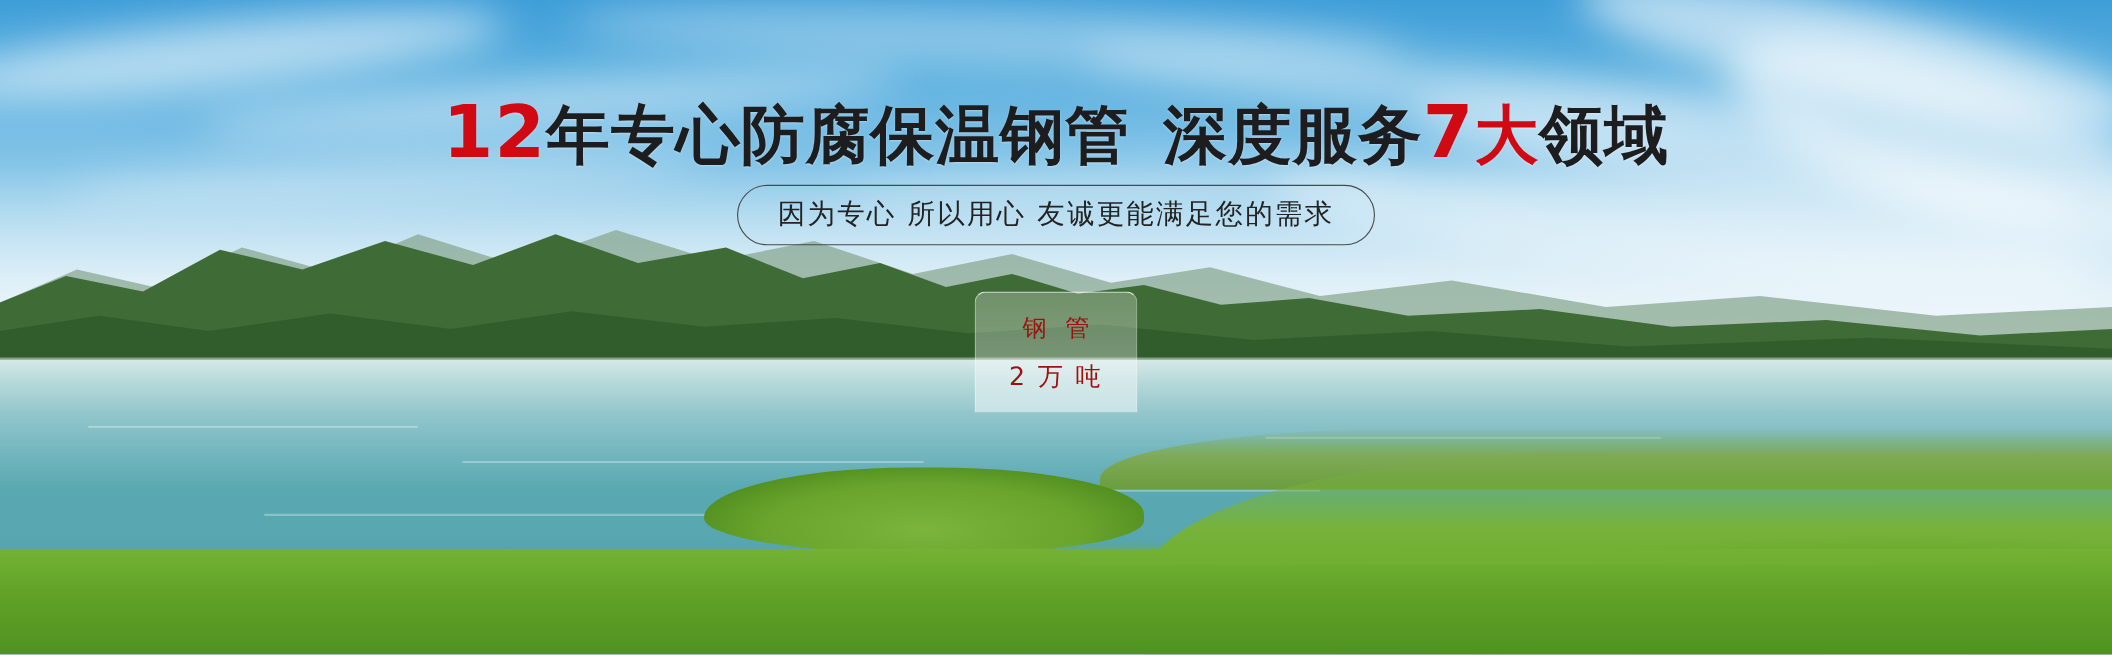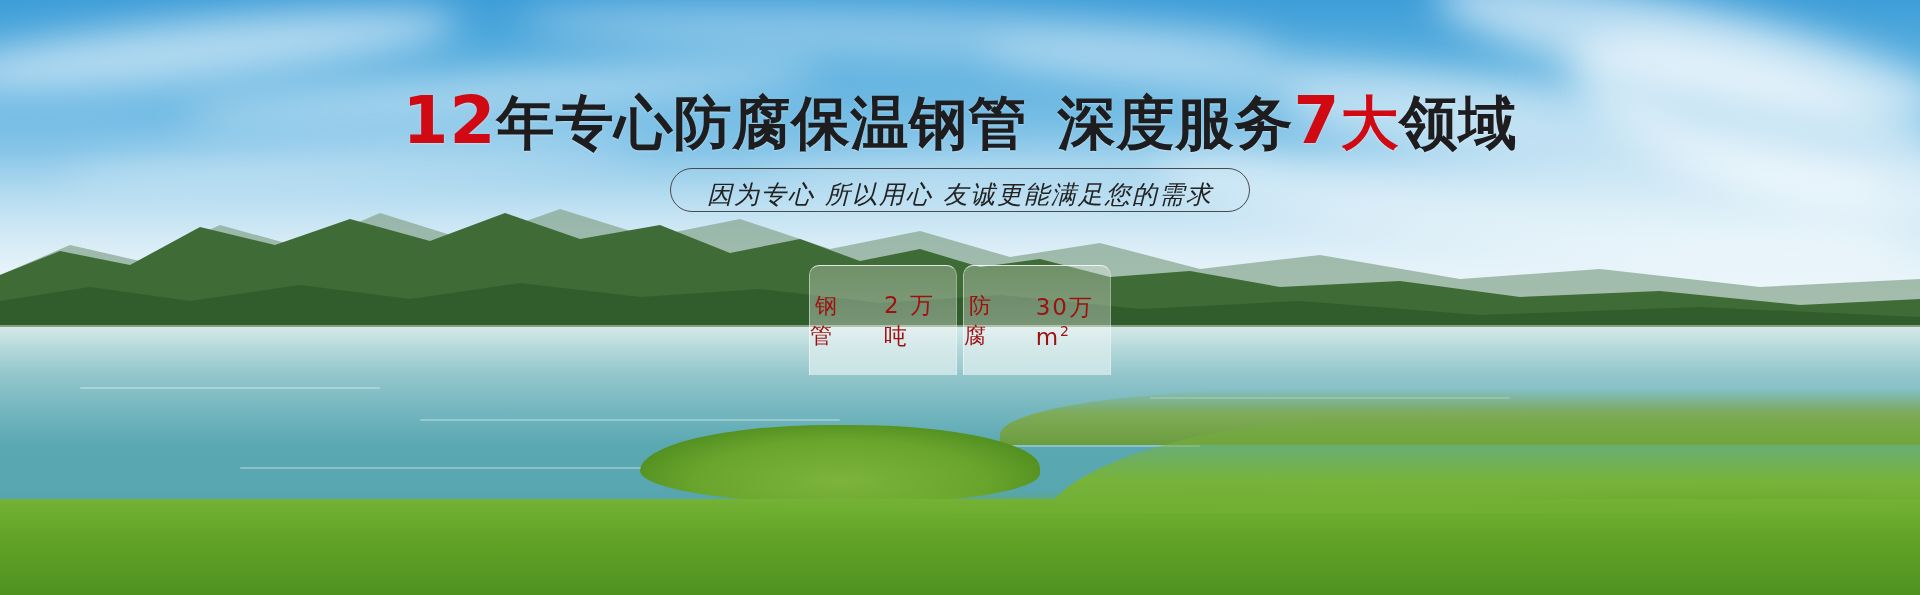--- a/index.html
+++ b/index.html
@@ -105,42 +105,41 @@
   }
   .h-dark { color:#1d1d1f; text-shadow:0 1px 2px rgba(255,255,255,.35); }
   .h-red  { color:#d00913; text-shadow:0 1px 2px rgba(255,255,255,.35); }
   .h-num  { font-size:66px; }
   .h-gap  { display:inline-block; width:30px; }
 
   
   .pill-wrap { position:absolute; left:0; right:0; top:168px; text-align:center; }
   .pill {
     display:inline-block;
-    padding:9px 36px 0;
+    padding:9px 36px 11px;
     border:1px solid #4a4a4a;
     border-radius:30px;
     font-size:25px; color:#232323; letter-spacing:2px;
     font-family:"DejaVu Sans","Liberation Sans",sans-serif;
     white-space:nowrap;
-    font-style:italic;
   }
 
   
   .cards {
     position:absolute; top:265px; left:0; right:0;
     display:flex; justify-content:center; gap:6px;
   }
   .card {
     width:148px; height:110px;
     background:linear-gradient(to bottom, rgba(255,255,255,.26) 0%, rgba(255,255,255,.34) 52%, rgba(255,255,255,.50) 100%);
     border-top:1px solid rgba(255,255,255,.70);
     border-left:1px solid rgba(255,255,255,.45);
     border-right:1px solid rgba(255,255,255,.28);
     border-radius:10px 10px 0 0;
-    display:flex; flex-direction:row; align-items:center; justify-content:center;
+    display:flex; flex-direction:column; align-items:center; justify-content:center;
     gap:14px;
     font-family:"DejaVu Sans","Liberation Sans",sans-serif;
   }
   .card-label { font-size:22px; color:#9e1110; letter-spacing:5px; text-indent:5px; }
   .card-value { font-size:23px; color:#9e1110; letter-spacing:2px; }
   .card-value sup { font-size:14px; vertical-align:super; letter-spacing:0; }
 </style>
 </head>
 <body>
 
@@ -200,23 +199,17 @@
 
   <div class="cards">
 
     <div class="card">
       <div class="card-label">钢 管</div>
       <div class="card-value">
         <span>2 万 吨</span>
       </div>
     </div>
 
-    <div class="card">
-      <div class="card-label">防 腐</div>
-      <div class="card-value">
-        <span>30万m</span><sup>2</sup>
-      </div>
-    </div>
 
 
   </div>
 
 </div>
 
 </body></html>

